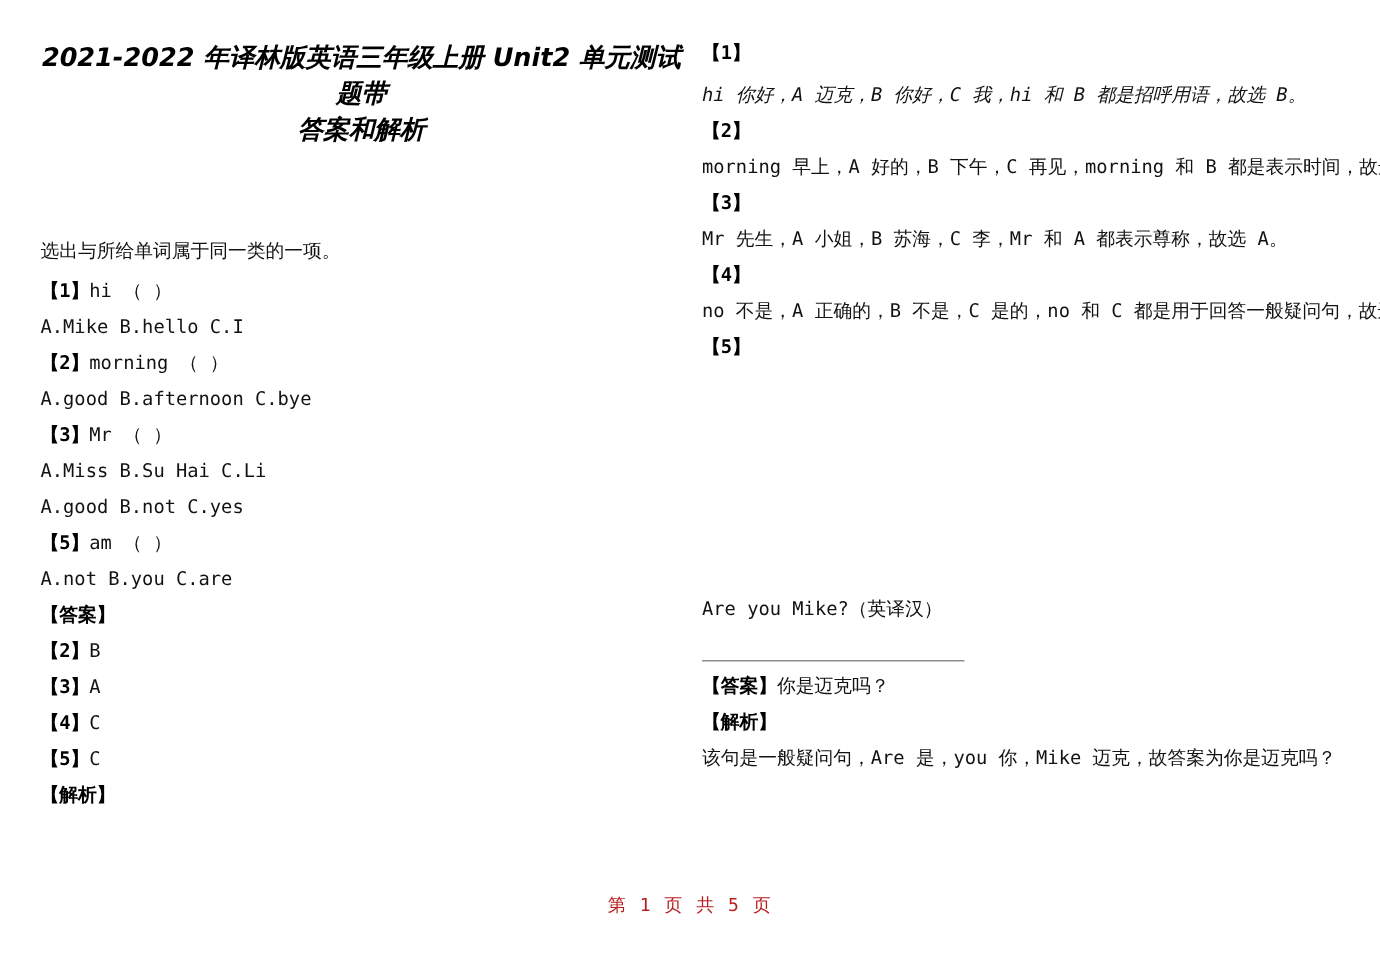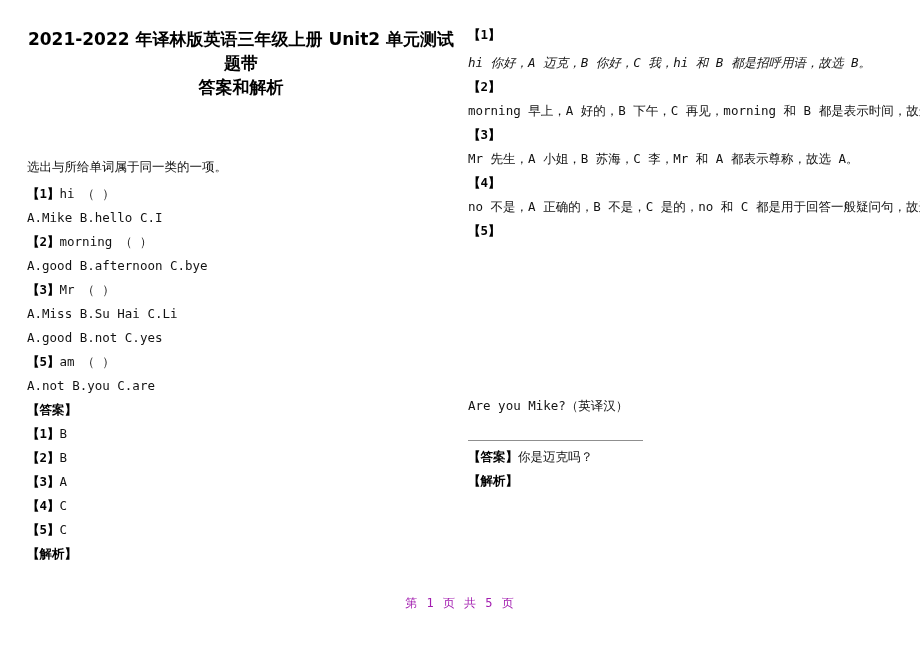--- a/index.html
+++ b/index.html
@@ -10,20 +10,21 @@
     overflow:hidden;
     font-family:"DejaVu Sans Mono", "DejaVu Sans", sans-serif;
     color:#121212;
   }
   .doc-title {
     position:absolute; top:27px; left:27px; width:428px;
     text-align:center;
     font-family:"DejaVu Sans", "Liberation Sans", sans-serif;
     font-weight:bold; font-size:17px; line-height:24px;
     color:#000;
+    font-style:italic;
   }
   .col-left {
     position:absolute; top:155px; left:27px; width:430px;
   }
   .col-right {
     position:absolute; top:23px; left:468px; width:432px;
   }
   .trans-block {
     position:absolute; top:361px; left:468px; width:432px;margin-top:33px;
   }
@@ -35,21 +36,21 @@
   .col-left .q1 { margin-top:3px; }
   .col-right .first-text { margin-top:4px;font-style:italic; }
   .trans-underline {
     width:175px; height:22px;
     border-bottom:1px solid #8f8f8f;
     margin-bottom:4px;
   }
   .footer {
     position:absolute; top:591px; left:0; width:100%;
     text-align:center; font-size:12px; line-height:24px;
-    letter-spacing:1px; color:#a21caf;
+    letter-spacing:1px; color:#b91c1c;
   }
 </style>
 </head>
 <body>
 
 <div class="page">
 
   <div class="doc-title">
     <div>2021-2022 年译林版英语三年级上册 Unit2 单元测试题带</div>
     <div>答案和解析</div>
@@ -67,21 +68,20 @@
     <p class="line"><span class="num">【3】</span><span>Mr （ ）</span></p>
     <p class="line">A.Miss B.Su Hai C.Li</p>
 
     <p class="line">A.good B.not C.yes</p>
 
     <p class="line"><span class="num">【5】</span><span>am （ ）</span></p>
     <p class="line">A.not B.you C.are</p>
 
     <p class="line"><span class="num">【答案】</span></p>
 
-    <p class="line"><span class="num">【1】</span><span>B</span></p>
     <p class="line"><span class="num">【2】</span><span>B</span></p>
     <p class="line"><span class="num">【3】</span><span>A</span></p>
     <p class="line"><span class="num">【4】</span><span>C</span></p>
     <p class="line"><span class="num">【5】</span><span>C</span></p>
 
     <p class="line"><span class="num">【解析】</span></p>
   </div>
 
   <div class="col-right">
     <p class="line"><span class="num">【1】</span></p>
@@ -97,17 +97,18 @@
     <p class="line">no 不是，A 正确的，B 不是，C 是的，no 和 C 都是用于回答一般疑问句，故选 C。</p>
 
     <p class="line"><span class="num">【5】</span></p>
   </div>
 
   <div class="trans-block">
     <p class="line">Are you Mike?（英译汉）</p>
     <div class="trans-underline"></div>
     <p class="line"><span class="num">【答案】</span><span>你是迈克吗？</span></p>
     <p class="line"><span class="num">【解析】</span></p>
+    <p class="line">该句是一般疑问句，Are 是，you 你，Mike 迈克，故答案为你是迈克吗？</p>
   </div>
 
   <div class="footer">第 1 页 共 5 页</div>
 
 </div>
 
 </body></html>

